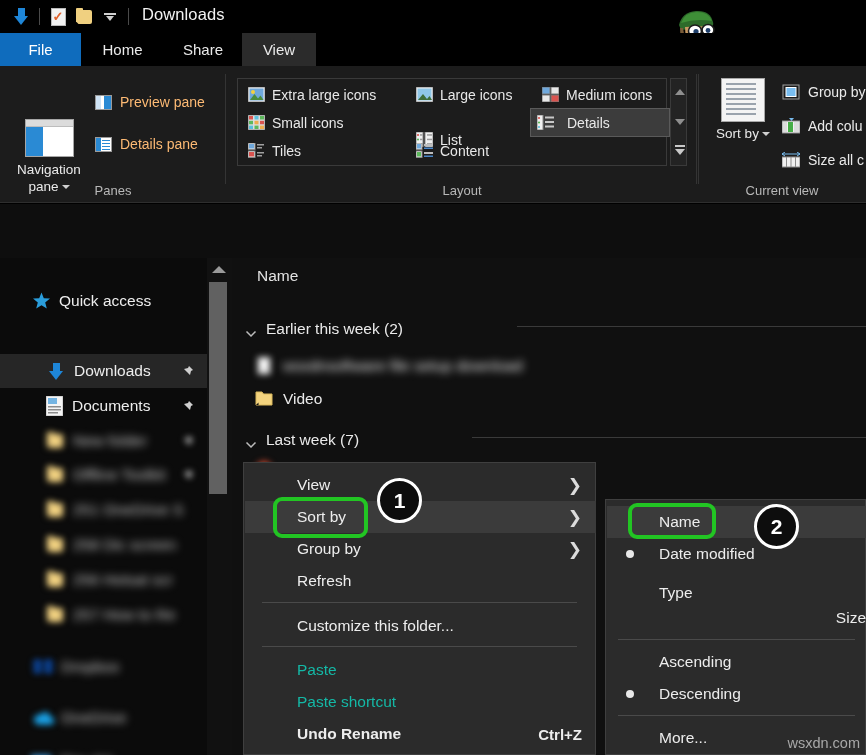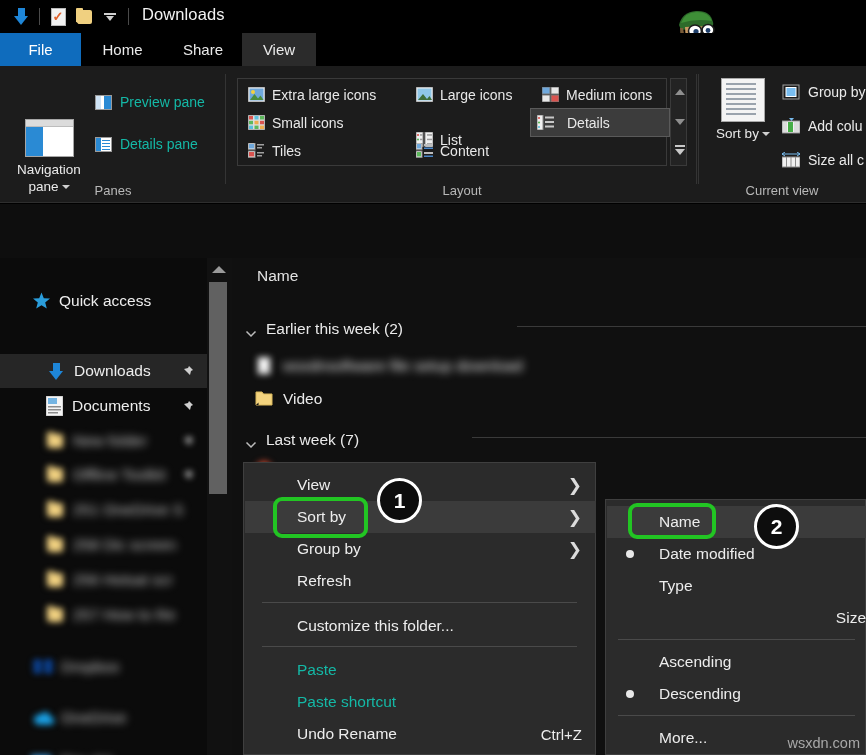--- a/index.html
+++ b/index.html
@@ -49,21 +49,21 @@
   .grp-div { position:absolute; top:8px; width:1px; height:110px; background:#343434; }
 
   
   .grp-panes { left:0; width:226px; }
   .navpane-btn { position:absolute; left:17px; top:14px; width:64px; height:78px; display:flex; flex-direction:column; align-items:center;margin-top:39px; }
   .navpane-img { width:49px; height:38px; background:#fff; border:1px solid #a6a6a6; position:relative; }
   .navpane-img::before{content:"";position:absolute;left:0;top:0;width:17px;height:100%;background:#2a8ad4;}
   .navpane-img::after{content:"";position:absolute;left:0;top:0;width:100%;height:6px;background:#dcdcdc;border-bottom:1px solid #bdbdbd;}
   .navpane-txt { margin-top:4px; font-size:13.5px; color:#eaeaea; text-align:center; line-height:17px; }
   .tri { display:inline-block; width:0;height:0;border-left:4px solid transparent;border-right:4px solid transparent;border-top:4px solid #cfcfcf; vertical-align:middle; margin-left:3px;}
-  .pane-row { position:absolute; display:flex; align-items:center; gap:8px; font-size:14px; color:#14b8a6; }
+  .pane-row { position:absolute; display:flex; align-items:center; gap:8px; font-size:14px; color:#fdba74; }
   .pane-ic { width:17px; height:15px; background:#fff; border:1px solid #9a9a9a; position:relative; }
   .pane-ic.preview::before{content:"";position:absolute;left:0;top:0;width:5px;height:100%;background:#cfe3f5;}
   .pane-ic.preview::after{content:"";position:absolute;right:0;top:0;width:7px;height:100%;background:#2a8ad4;}
   .pane-ic.details::before{content:"";position:absolute;left:0;top:0;width:5px;height:100%;background:#2a8ad4;}
   .pane-ic.details::after{content:"";position:absolute;right:1px;top:2px;width:8px;height:1px;background:#2a8ad4;
      box-shadow:0 3px 0 #2a8ad4, 0 6px 0 #2a8ad4, 0 9px 0 #2a8ad4;}
 
   
   .grp-layout { left:227px; width:470px; }
   .gallery { position:absolute; left:10px; top:12px; width:430px; height:88px; border:1px solid #3a3a3a; }
@@ -583,35 +583,35 @@
     <div class="mi" style="top:147px;">
       <span class="mlabel">Customize this folder...</span>
     </div>
     <div class="mdiv" style="left:18px; top:183px; width:315px;"></div>
     <div class="mi dis" style="top:191px;">
       <span class="mlabel">Paste</span>
     </div>
     <div class="mi dis" style="top:223px;">
       <span class="mlabel">Paste shortcut</span>
     </div>
-    <div class="mi" style="top:255px;">
+    <div class="mi" style="top:255px;font-weight:bold;">
       <span class="mlabel">Undo Rename</span>
       <span class="maccel">Ctrl+Z</span>
     </div>
   </div>
 
   <div class="ctxmenu2">
     <div class="mi2 hl" style="top:6px;">
       <span class="mlabel">Name</span>
     </div>
     <div class="mi2" style="top:38px;">
       <span class="mdot"></span>
       <span class="mlabel">Date modified</span>
     </div>
-    <div class="mi2" style="top:70px;">
+    <div class="mi2" style="top:77px;">
       <span class="mlabel">Type</span>
     </div>
     <div class="mi2" style="top:102px;justify-content:flex-end;">
       <span class="mlabel">Size</span>
     </div>
     <div class="mdiv" style="left:12px; top:139px; width:237px;"></div>
     <div class="mi2" style="top:146px;">
       <span class="mlabel">Ascending</span>
     </div>
     <div class="mi2" style="top:178px;">

